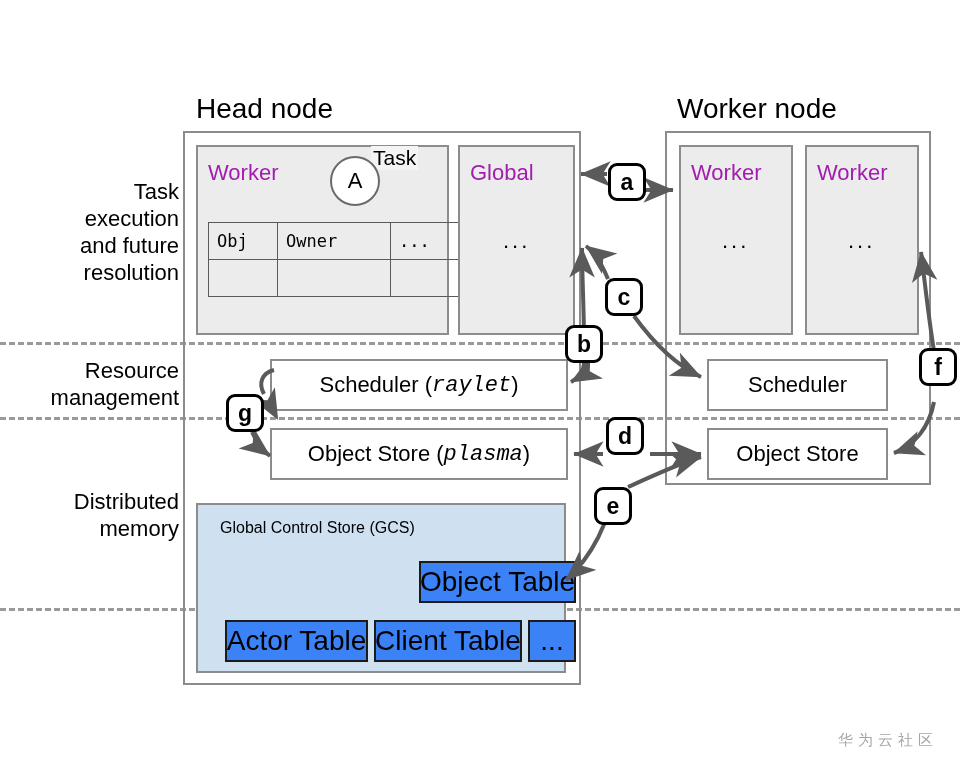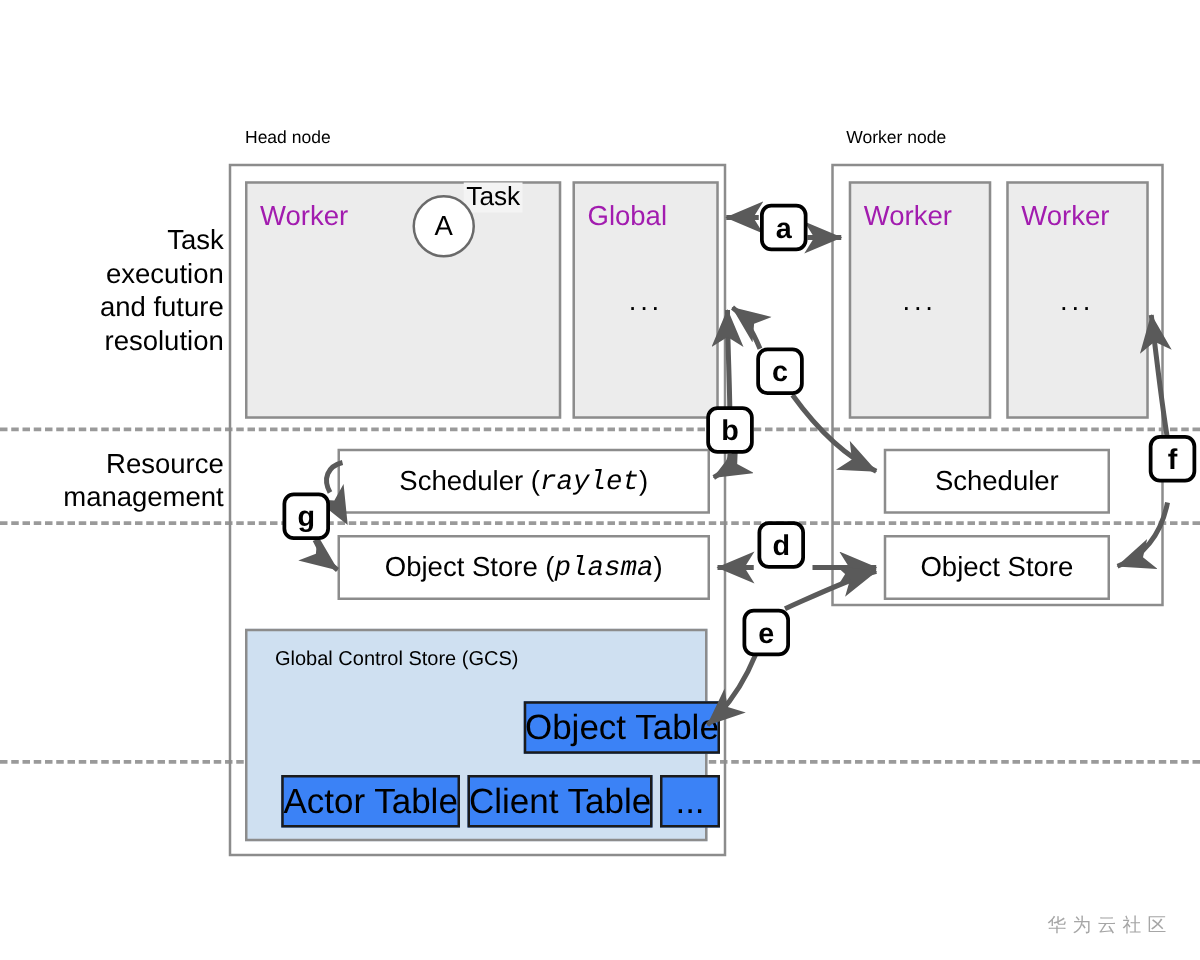--- a/index.html
+++ b/index.html
@@ -44,21 +44,21 @@
     text-align: right;
     font-size: 22px;
     line-height: 27px;
     color: #000;
     white-space: pre-line;
   }
 
   
   .node-title {
     position: absolute;
-    font-size: 14px;
+    font-size: 28px;
     line-height: 26px;
     color: #000;
     white-space: nowrap;
   }
 
   
   .node-box {
     position: absolute;
     border: 2px solid #8c8c8c;
     background: transparent;
@@ -207,33 +207,49 @@
   <div class="sep" style="top:342px;"></div>
   <div class="sep" style="top:417px;"></div>
   <div class="sep" style="top:608px;"></div>
 
   <div class="row-label" style="left:24px; top:178px; width:155px;">Task
 execution
 and future
 resolution</div>
   <div class="row-label" style="left:10px; top:357px; width:169px;">Resource
 management</div>
+  <div class="row-label" style="left:24px; top:488px; width:155px;">Distributed
+memory</div>
 
   <div class="box-layer">
 
     <div class="node-box" style="left:183px; top:131px; width:398px; height:554px;"></div>
 
     <div class="node-box" style="left:665px; top:131px; width:266px; height:354px;"></div>
 
     <div class="proc-box" style="left:196px; top:145px; width:253px; height:190px;"></div>
     <div class="proc-title" style="left:208px; top:160px;">Worker</div>
 
     <div class="task-tag" style="left:371px; top:146px;">Task</div>
     <div class="task-circle" style="left:330px; top:156px;">A</div>
 
+    <table class="own-table" style="left:208px; top:222px;">
+      <tbody>
+          <tr>
+        <td class="own-c0">Obj</td>
+        <td class="own-c1">Owner</td>
+        <td class="own-c2">...</td>
+      </tr>
+      <tr>
+        <td class="own-c0"></td>
+        <td class="own-c1"></td>
+        <td class="own-c2"></td>
+      </tr>
+    </tbody>
+      </table>
 
     <div class="proc-box" style="left:458px; top:145px; width:117px; height:190px;"></div>
     <div class="proc-title" style="left:470px; top:160px;">Global</div>
     <div class="proc-dots" style="left:503px; top:228px;">...</div>
 
     <div class="comp-box" style="left:270px; top:359px; width:298px; height:52px;">
       <span>Scheduler (</span>
         <em>raylet</em>
         <span>)</span>
     </div>

